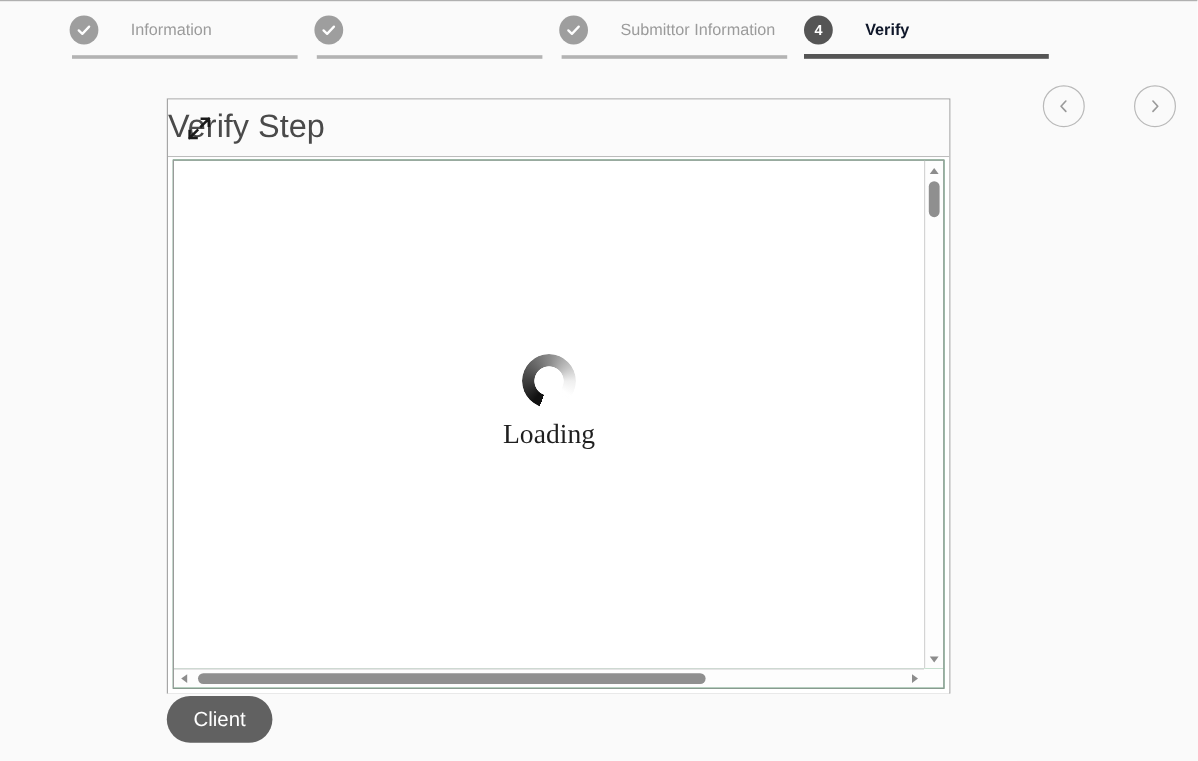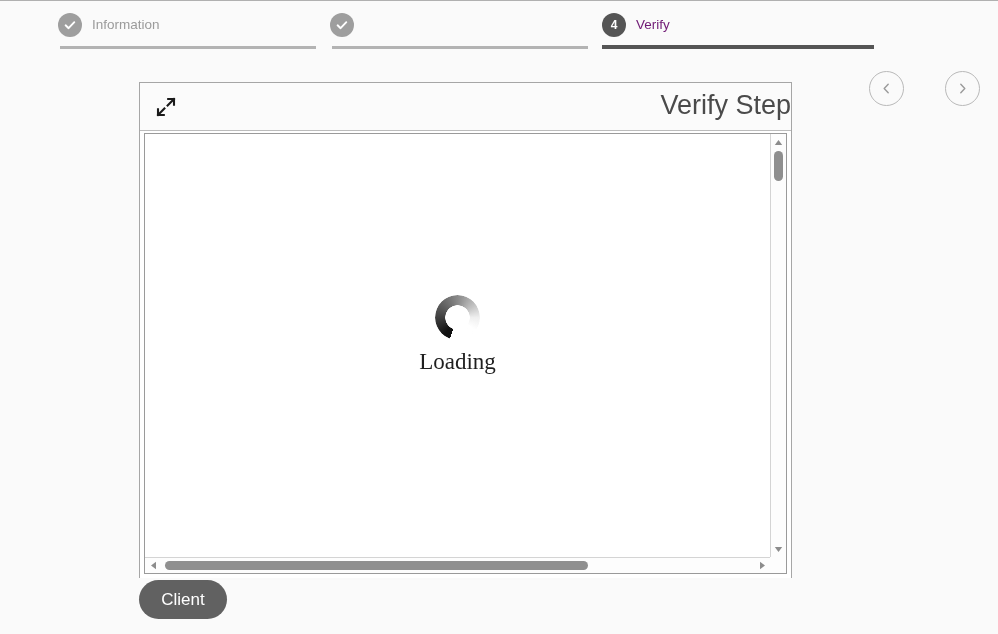--- a/index.html
+++ b/index.html
@@ -51,28 +51,29 @@
     flex: 0 0 auto;
     font-size: 12px;
     font-weight: bold;
     line-height: 1;
   }
   .step.active .step-circle {
     background: #555555;
   }
   .step-circle svg { display: block; }
   .step-label {
-    margin-left: 10px;
+    margin-left: 27px;
     font-size: 13.5px;
     color: #9b9b9b;
     line-height: 24px;
     white-space: nowrap;
   }
   .step.active .step-label {
-    color: #701a75;
+    color: #0f172a;
+    font-weight: bold;
   }
   .step-bar {
     position: absolute;
     left: 2px;
     right: 14px;
     bottom: 6px;
     height: 3px;
     background: #b3b3b3;
   }
   .step.active .step-bar {
@@ -110,21 +111,21 @@
     border: 1px solid #a6a6a6;
     box-sizing: border-box;
   }
   .panel-header {
     position: relative;
     height: 47px;
     background: #fbfbfb;
     border-bottom: 1px solid #bcbcbc;
     display: flex;
     align-items: center;
-    justify-content: flex-end;
+    justify-content: flex-start;
   }
   .panel-title {
     font-size: 27px;
     color: #4a4a4a;
     font-weight: normal;
     line-height: 1;
     margin: 0;
     padding-bottom: 2px;
   }
   .expand-icon {
@@ -296,20 +297,29 @@
 
   <div class="step">
     <div class="step-circle">
       <svg width="14" height="14" viewBox="0 0 14 14" aria-hidden="true">
         <path d="M2.6 7.3 L5.6 10.2 L11.3 4.2" fill="none" stroke="#ffffff" stroke-width="1.9" stroke-linecap="round" stroke-linejoin="round"></path>
       </svg>
     </div>
     <div class="step-bar"></div>
   </div>
 
+  <div class="step">
+    <div class="step-circle">
+      <svg width="14" height="14" viewBox="0 0 14 14" aria-hidden="true">
+        <path d="M2.6 7.3 L5.6 10.2 L11.3 4.2" fill="none" stroke="#ffffff" stroke-width="1.9" stroke-linecap="round" stroke-linejoin="round"></path>
+      </svg>
+    </div>
+    <div class="step-label">Submittor Information</div>
+    <div class="step-bar"></div>
+  </div>
 
   <div class="step active">
     <div class="step-circle">4</div>
     <div class="step-label">Verify</div>
     <div class="step-bar"></div>
   </div>
 
 </div>
 
 <div class="nav-btn nav-prev">

